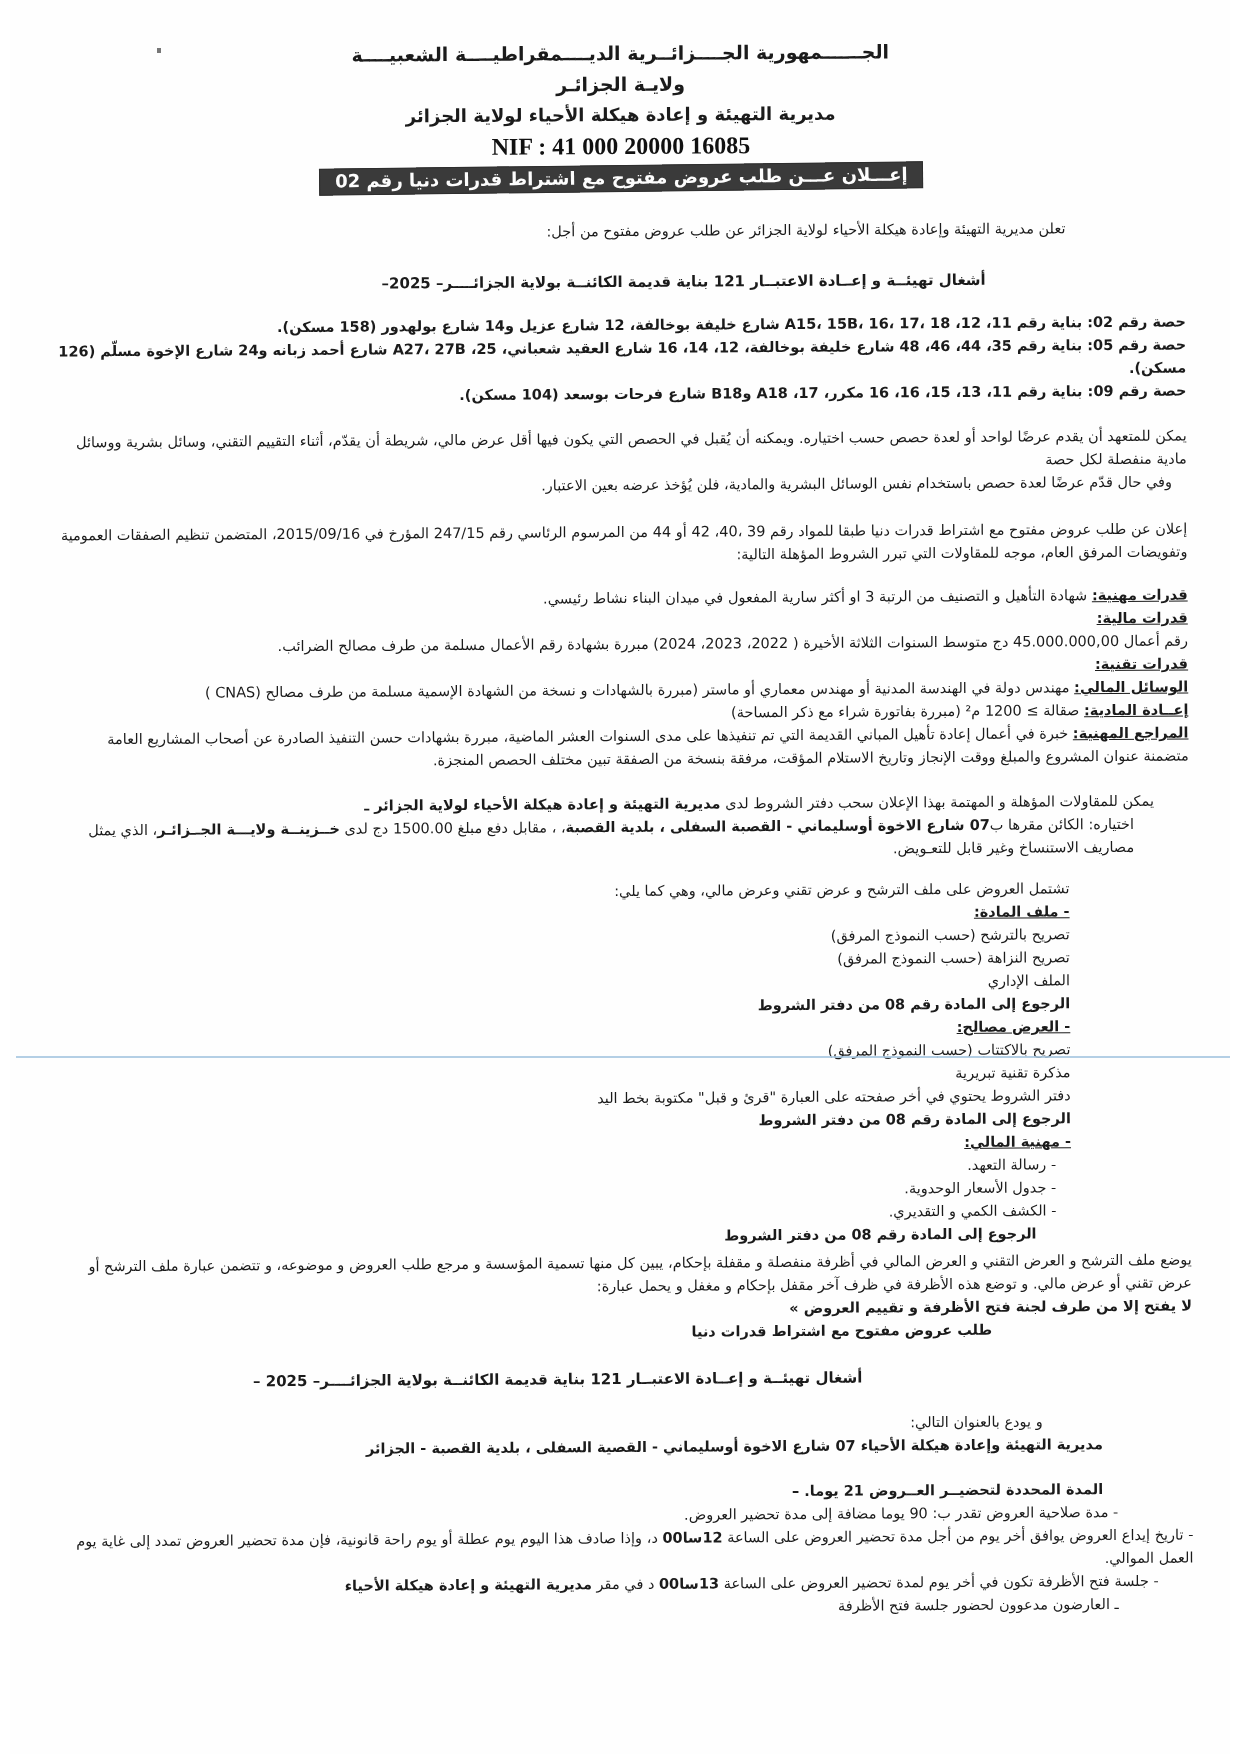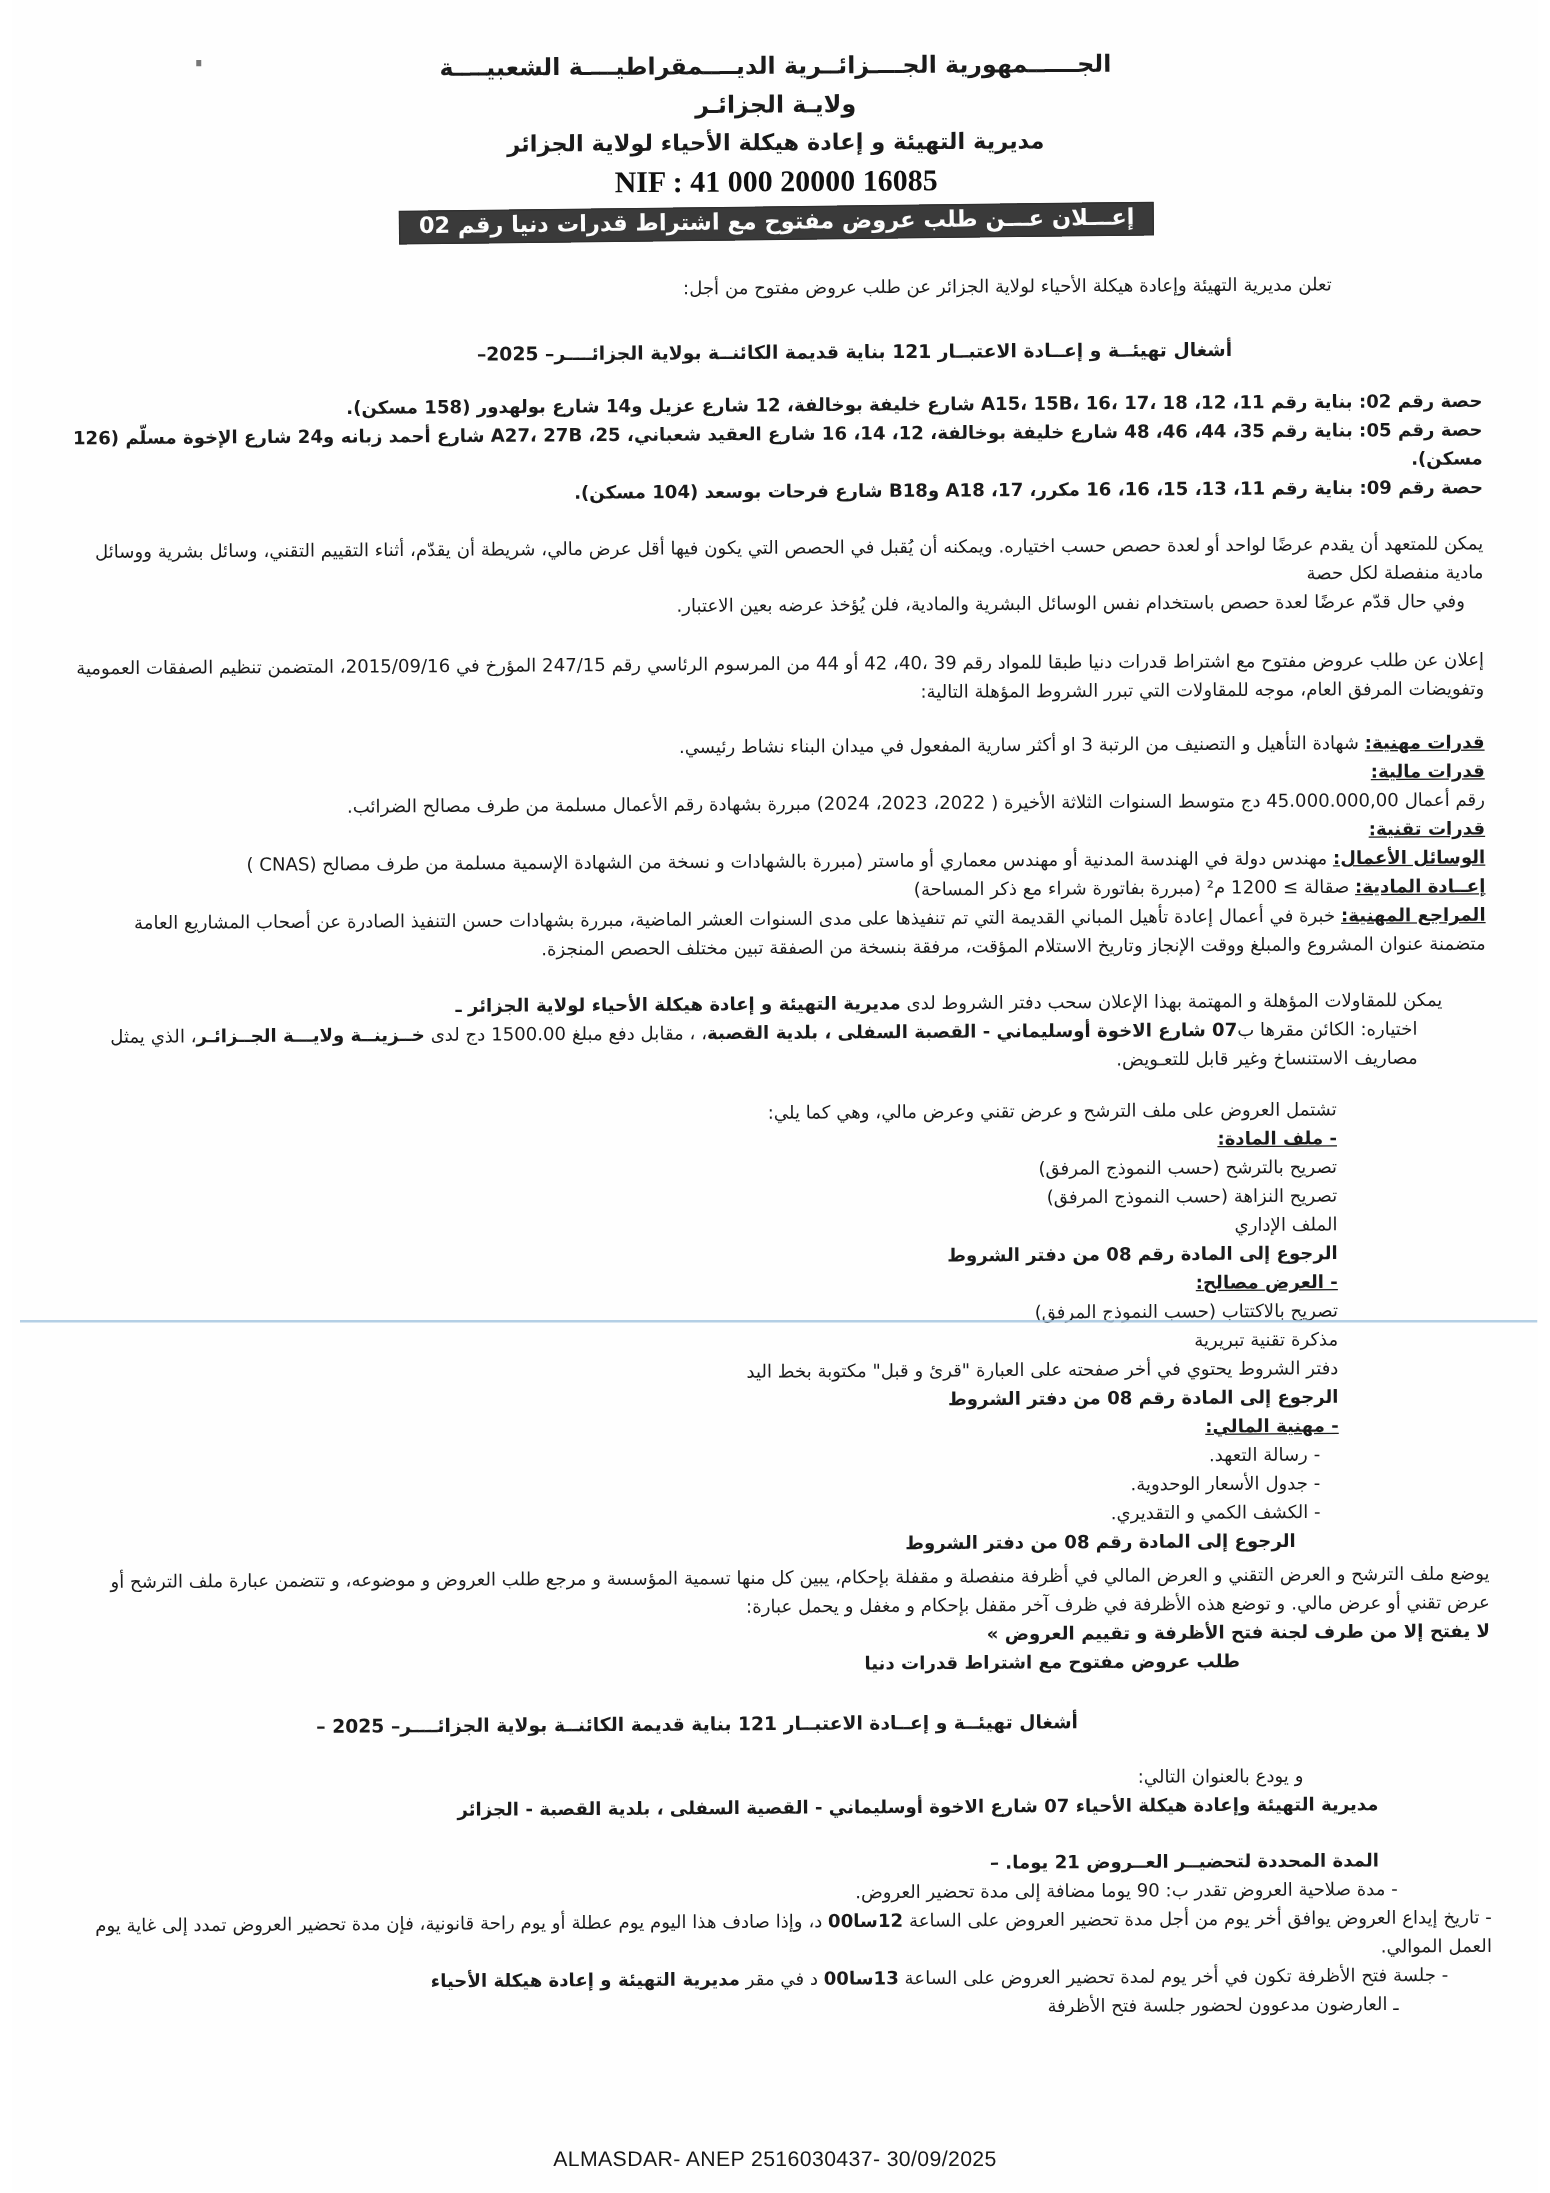--- a/index.html
+++ b/index.html
@@ -80,21 +80,21 @@
       <p class="mr15">وفي حال قدّم عرضًا لعدة حصص باستخدام نفس الوسائل البشرية والمادية، فلن يُؤخذ عرضه بعين الاعتبار.</p>
     </div>
 
     <p class="mt24">إعلان عن طلب عروض مفتوح مع اشتراط قدرات دنيا  طبقا للمواد رقم 39 ،40، 42 أو 44 من المرسوم الرئاسي رقم 247/15 المؤرخ في 2015/09/16، المتضمن تنظيم الصفقات العمومية وتفويضات المرفق العام، موجه للمقاولات التي تبرر الشروط المؤهلة التالية:</p>
 
     <div class="mt20">
       <p><span class="u">قدرات مهنية:</span><span> شهادة التأهيل و التصنيف من الرتبة 3  او أكثر سارية المفعول في ميدان البناء نشاط رئيسي.</span></p>
       <p><span class="u">قدرات مالية:</span></p>
       <p>رقم أعمال 45.000.000,00 دج متوسط السنوات الثلاثة الأخيرة ( 2022، 2023، 2024)  مبررة بشهادة رقم الأعمال مسلمة من طرف مصالح الضرائب.</p>
       <p><span class="u">قدرات تقنية:</span></p>
-      <p><span class="u">الوسائل الأعمال:</span><span> مهندس دولة في الهندسة المدنية أو مهندس معماري أو ماستر (مبررة بالشهادات و نسخة من الشهادة الإسمية مسلمة من طرف مصالح (CNAS )</span></p>
+      <p><span class="u">الوسائل المالي:</span><span> مهندس دولة في الهندسة المدنية أو مهندس معماري أو ماستر (مبررة بالشهادات و نسخة من الشهادة الإسمية مسلمة من طرف مصالح (CNAS )</span></p>
       <p><span class="u">إعــادة المادية:</span><span> صقالة ≥ 1200 م²  (مبررة بفاتورة شراء  مع ذكر المساحة)</span></p>
       <p><span class="u">المراجع المهنية:</span><span> خبرة في أعمال إعادة تأهيل المباني القديمة التي تم تنفيذها على مدى السنوات العشر الماضية، مبررة بشهادات حسن التنفيذ الصادرة عن أصحاب المشاريع العامة متضمنة عنوان المشروع والمبلغ ووقت الإنجاز وتاريخ الاستلام المؤقت، مرفقة بنسخة من الصفقة تبين مختلف الحصص المنجزة.</span></p>
     </div>
 
     <div class="mt22">
       <p class="mr35"><span>يمكن للمقاولات المؤهلة و المهتمة بهذا الإعلان سحب دفتر الشروط لدى </span><span class="b">مديرية التهيئة و إعادة هيكلة الأحياء لولاية الجزائر ـ</span></p>
       <p class="mr55"><span>اختياره:</span><span> الكائن مقرها ب</span><span class="b">07 شارع الاخوة أوسليماني  - القصبة السفلى ، بلدية القصبة</span><span>، ، مقابل دفع مبلغ  1500.00  دج لدى </span><span class="b">خــزينــة  ولايـــة الجــزائـر</span><span>، الذي يمثل مصاريف الاستنساخ وغير قابل للتعـويض.</span></p>
     </div>
 
     <div class="mt18 mr120">
@@ -133,14 +133,13 @@
       <p class="mr75">- مدة صلاحية العروض تقدر ب: 90 يوما مضافة إلى مدة تحضير العروض.</p>
       <p><span>- تاريخ إيداع العروض يوافق أخر يوم من أجل مدة تحضير العروض على الساعة </span><span class="b">12سا00</span><span> د، وإذا صادف هذا اليوم يوم عطلة أو يوم راحة قانونية، فإن مدة تحضير العروض تمدد إلى غاية يوم العمل الموالي.</span></p>
       <p class="mr35"><span>- جلسة فتح الأظرفة تكون في أخر يوم لمدة تحضير العروض على الساعة </span><span class="b">13سا00</span><span> د في مقر </span><span class="b">مديرية التهيئة و إعادة هيكلة الأحياء</span></p>
       <p class="mr75">ـ العارضون مدعوون لحضور جلسة فتح الأظرفة</p>
     </div>
 
   </div>
 
   <div class="scanline"></div>
 
-  <div class="foot">ALMASDAR- ANEP 2516030437- 30/09/2025</div>
 </div>
 
 </body></html>

